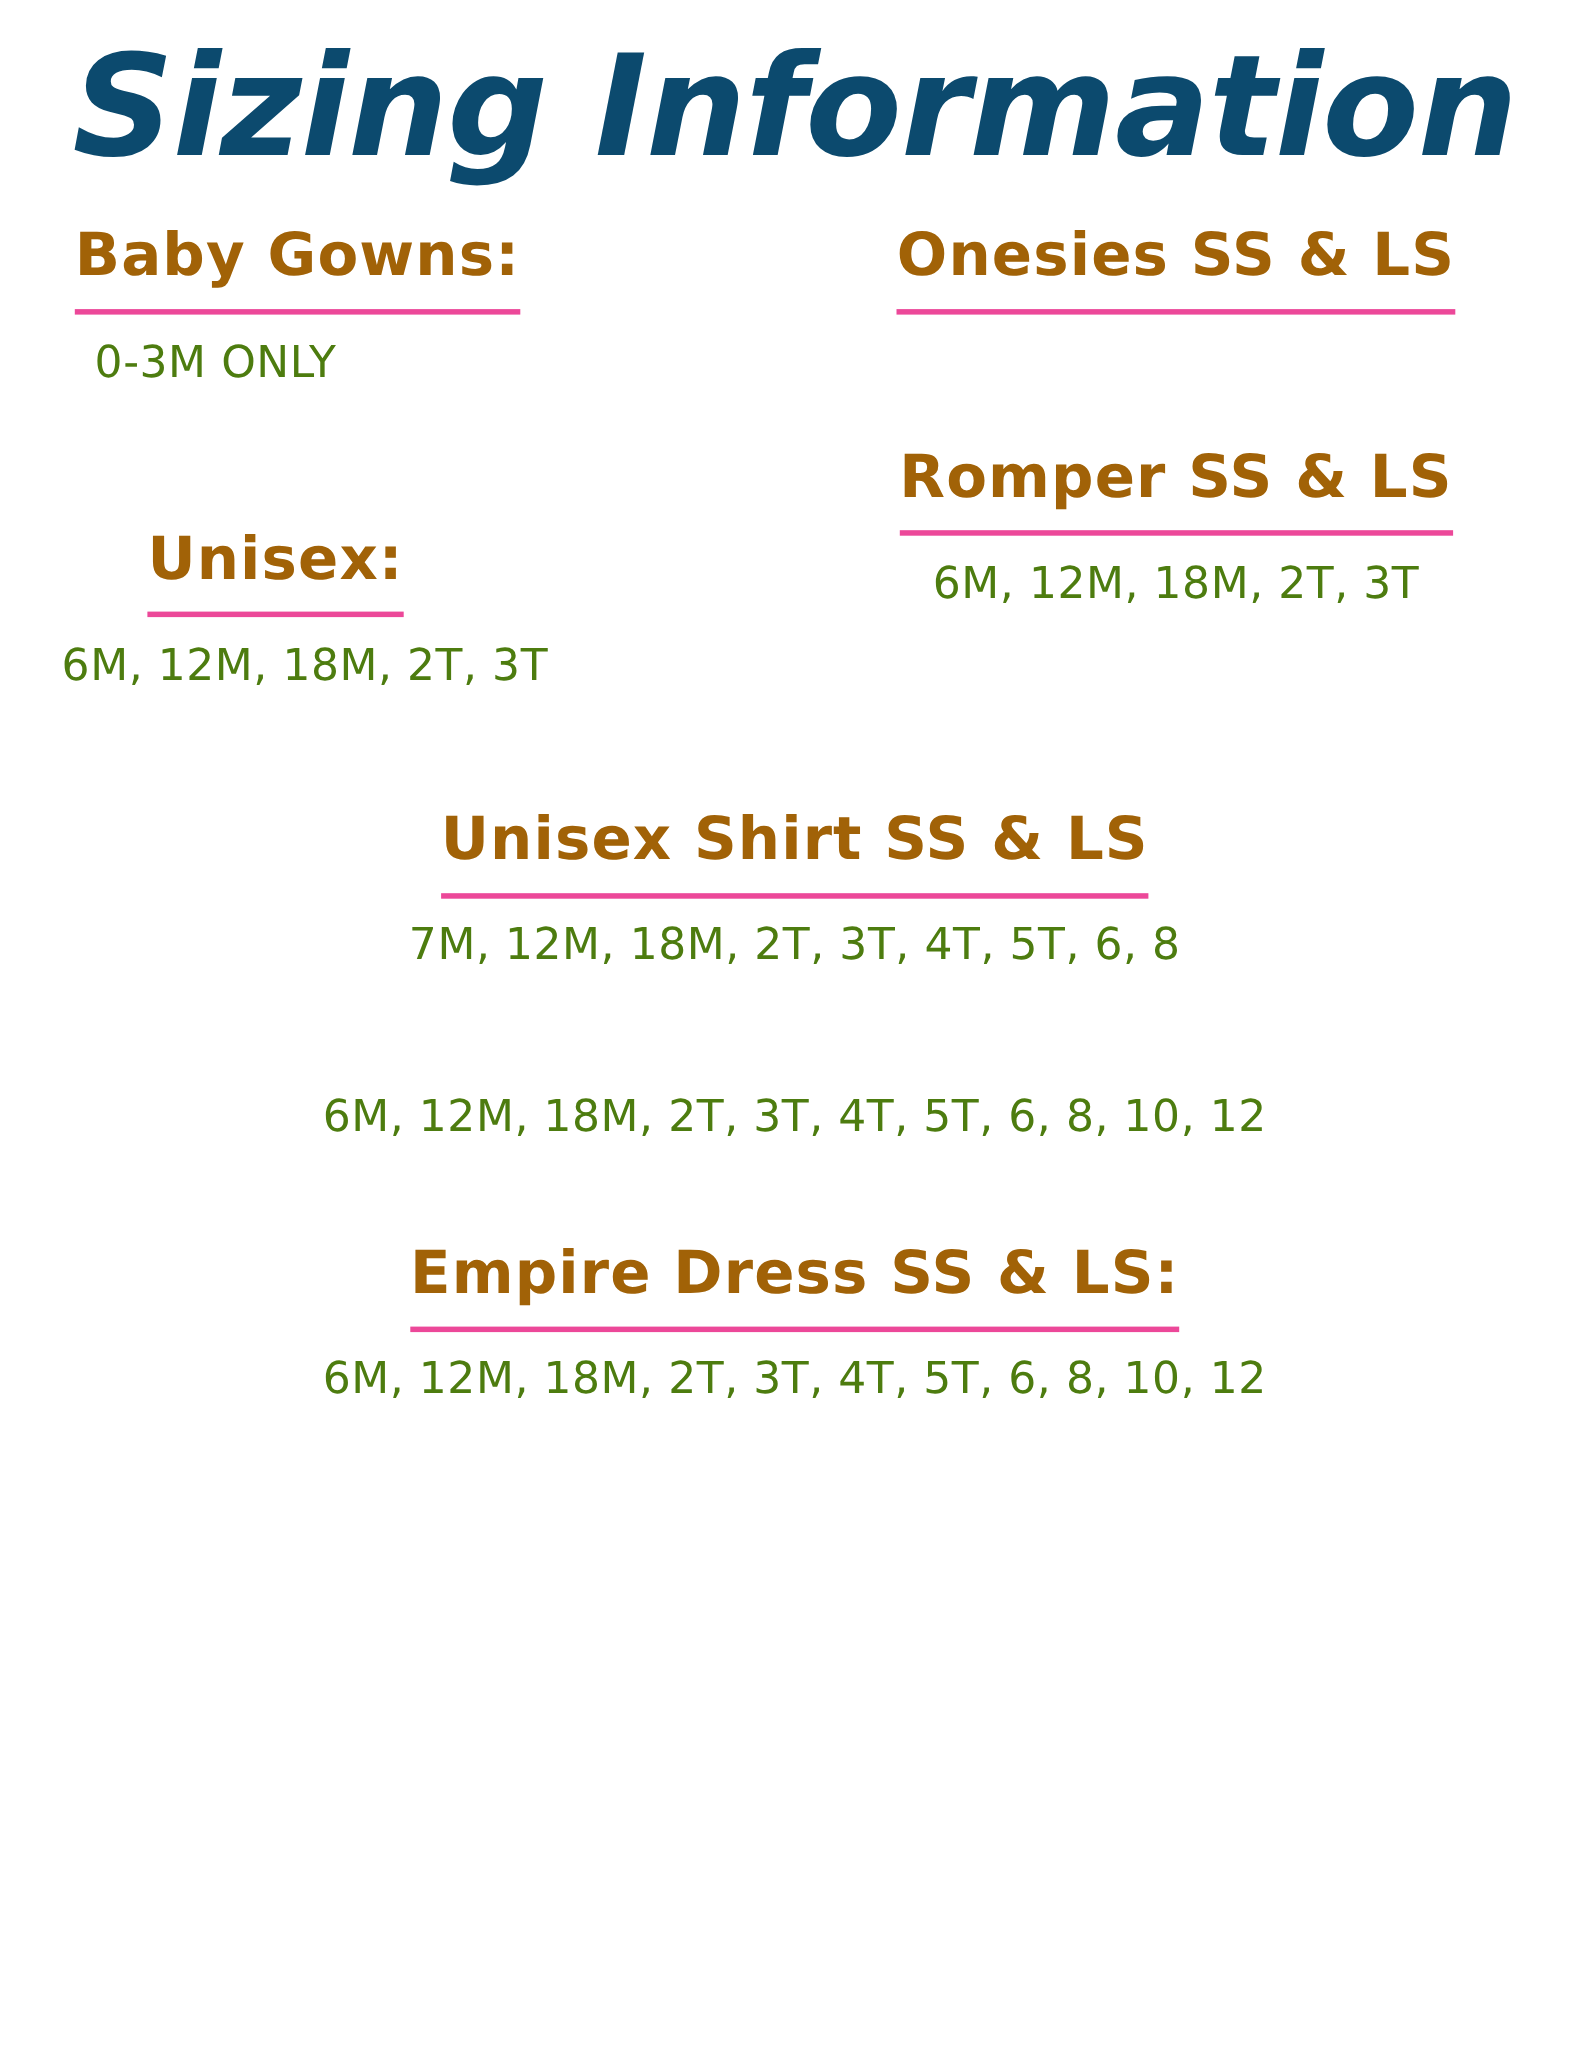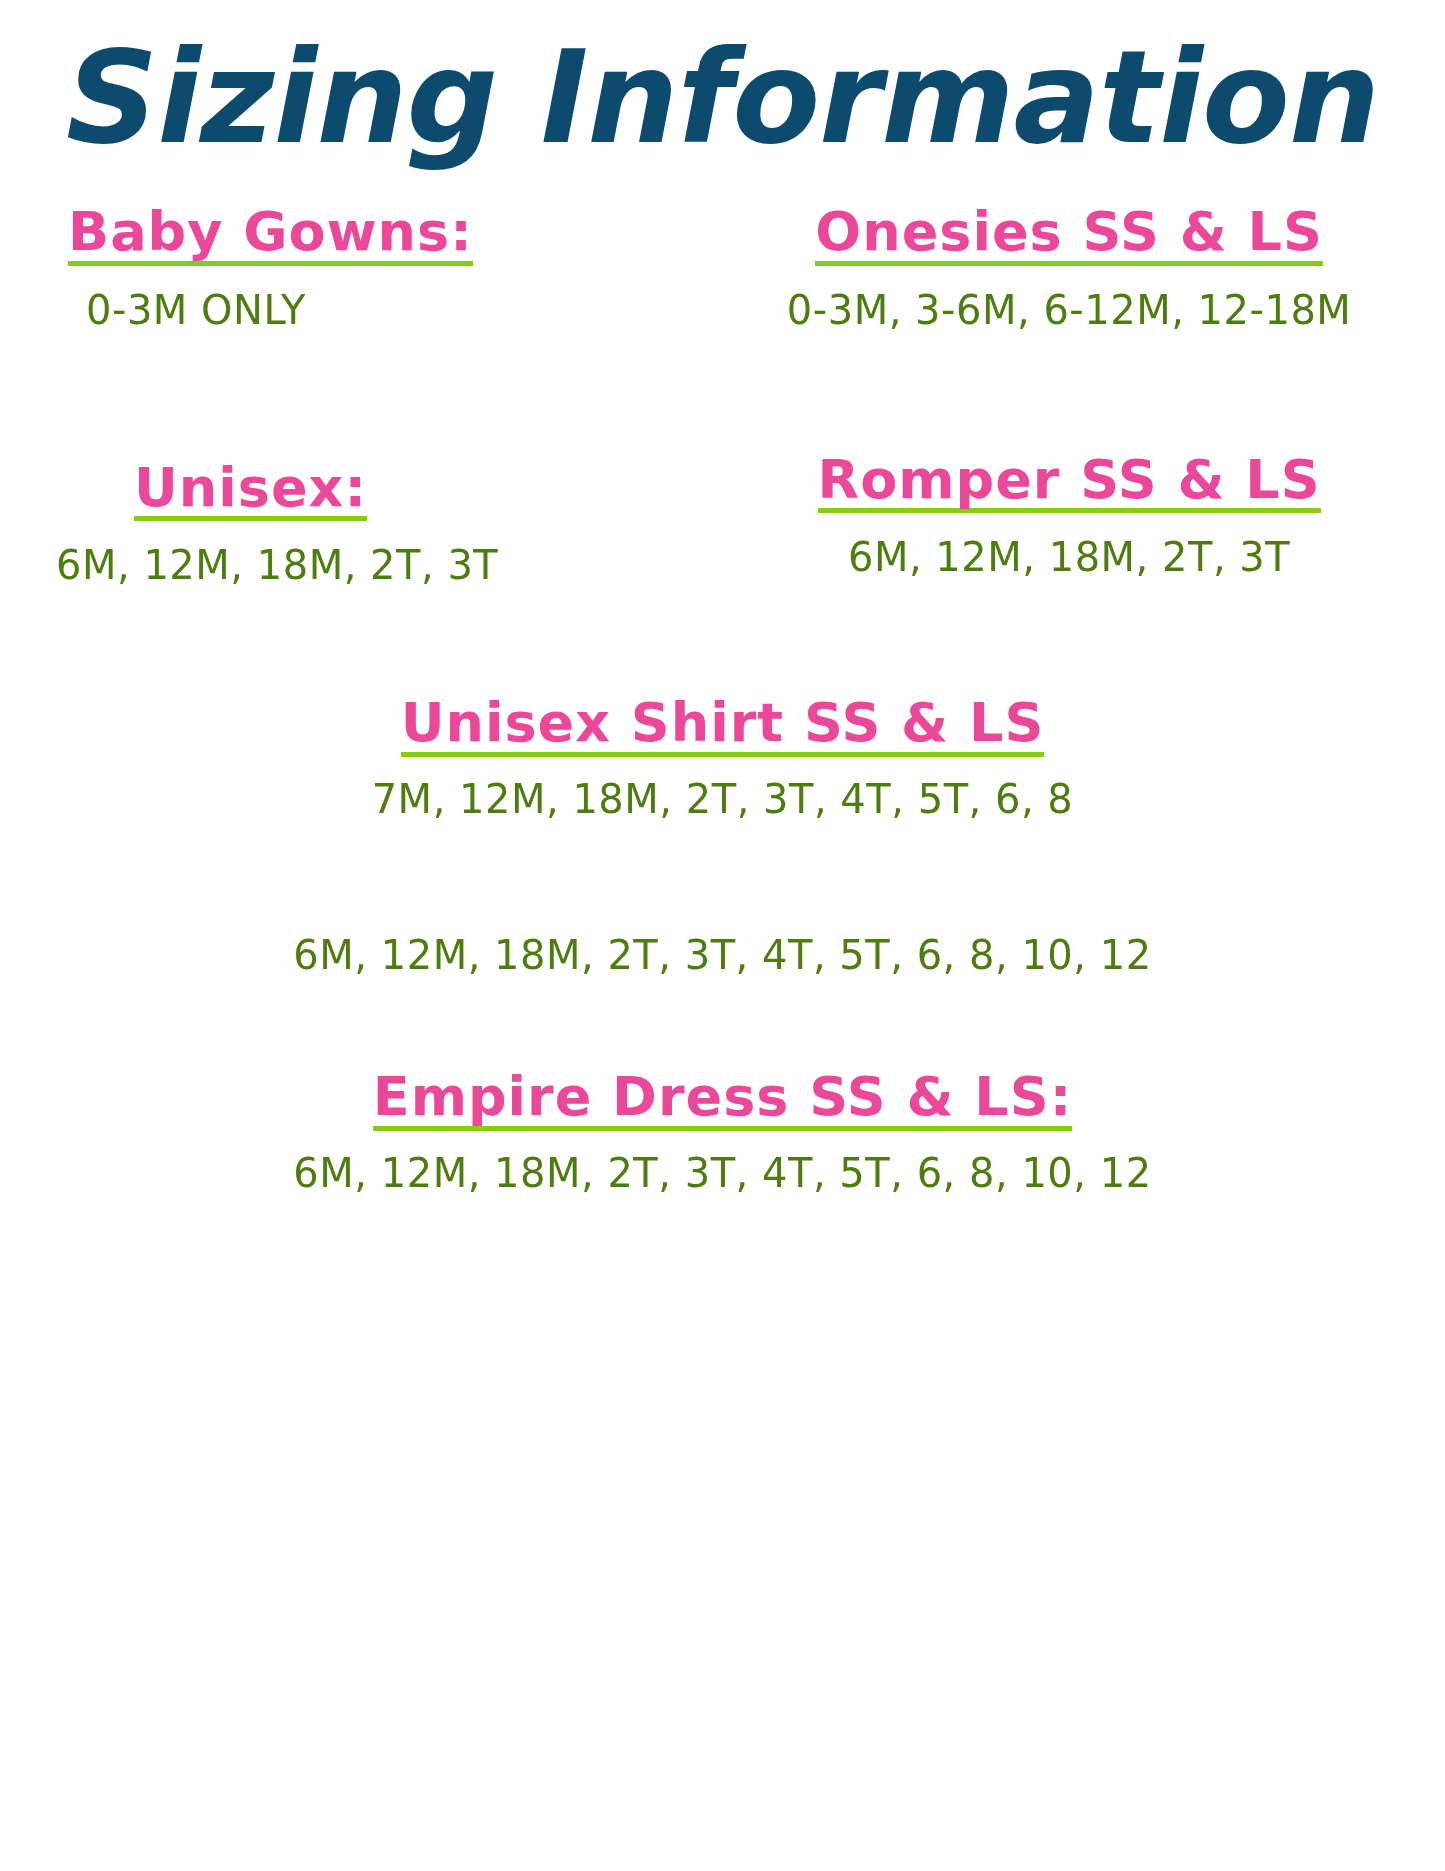--- a/index.html
+++ b/index.html
@@ -63,23 +63,23 @@
   }
   .block.left-align { text-align: left; }
 
   .heading {
     display: inline-block;
     font-family: "DejaVu Sans", sans-serif;
     font-weight: bold;
     font-size: 54px;
     line-height: 1.05;
     letter-spacing: 1px;
-    color: #ec4899;
-    border-bottom: 5px solid #84cc16;
-    padding-bottom: 0;
+    color: #a16207;
+    border-bottom: 5px solid #ec4899;
+    padding-bottom: 20px;
     white-space: nowrap;
   }
 
   .sizes {
     font-family: "DejaVu Sans", sans-serif;
     font-size: 40px;
     line-height: 1.1;
     letter-spacing: 0.5px;
     color: #4d7c0f;
     margin-top: 22px;
@@ -127,21 +127,20 @@
         <div class="heading">Unisex:</div>
         <div class="sizes">6M, 12M, 18M, 2T, 3T</div>
       </div>
 
     </div>
 
     <div class="col col-right">
 
       <div class="block right-block-1">
         <div class="heading">Onesies SS &amp; LS</div>
-        <div class="sizes">0-3M, 3-6M, 6-12M, 12-18M</div>
       </div>
 
       <div class="block right-block-2">
         <div class="heading">Romper SS &amp; LS</div>
         <div class="sizes">6M, 12M, 18M, 2T, 3T</div>
       </div>
 
     </div>
 
   </div>

